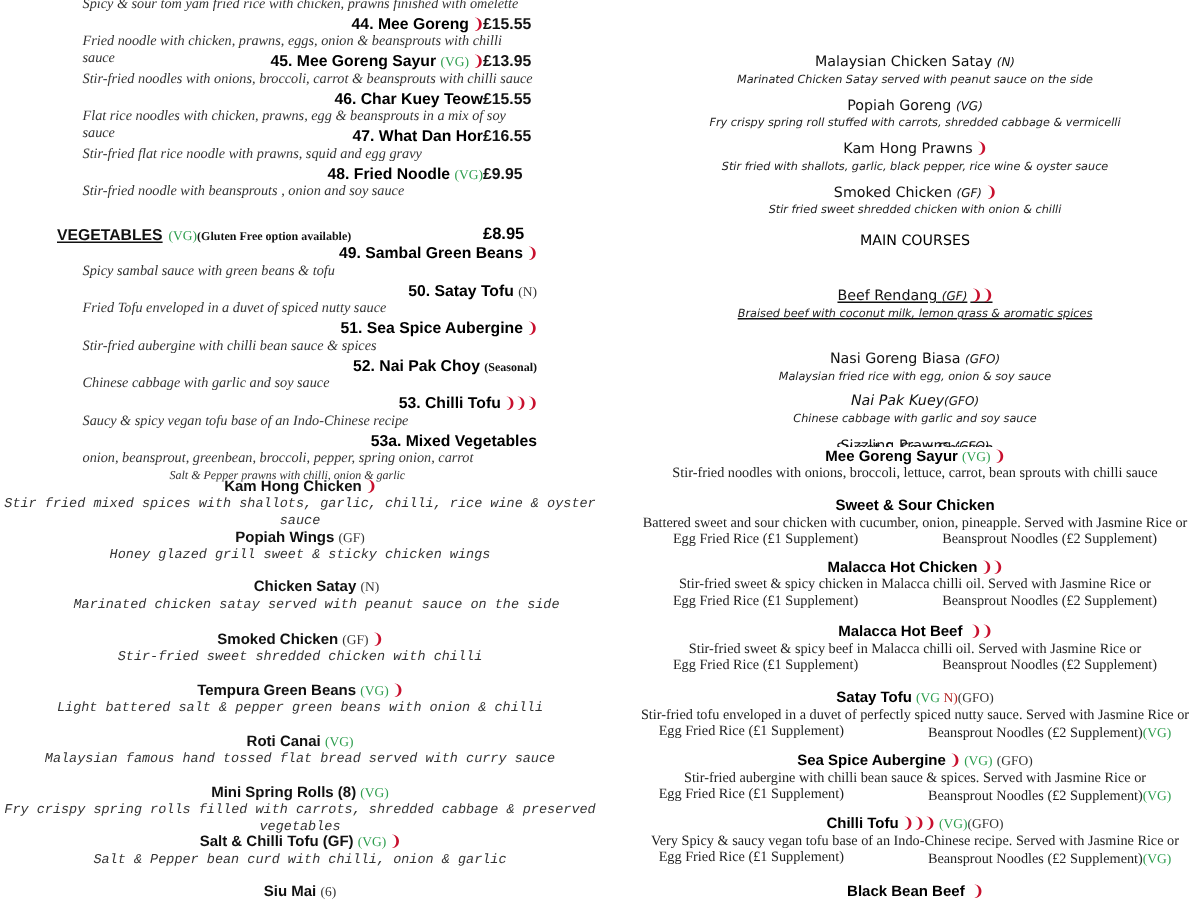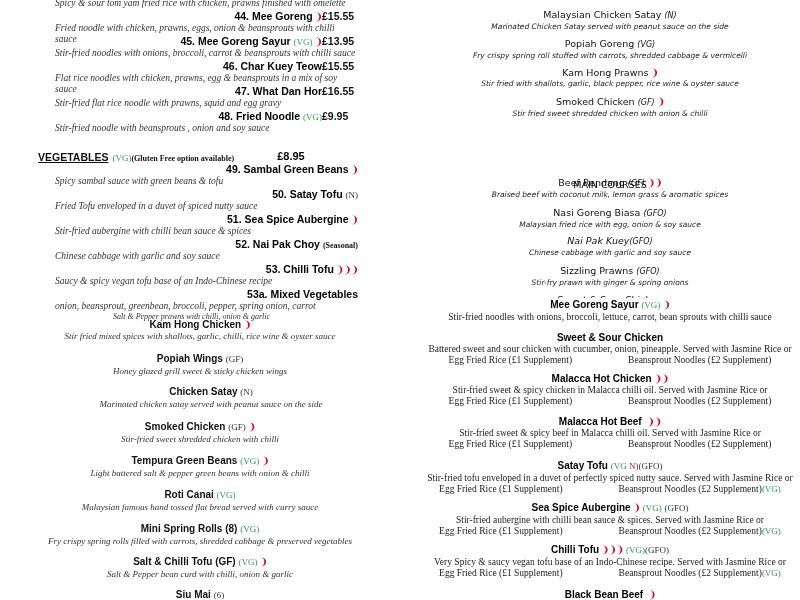--- a/index.html
+++ b/index.html
@@ -18,34 +18,34 @@
   .n-red { color: #b22222; }
 
   .numbered { position: absolute; left: 38px; width: 320px; }
   .numbered .row { display: flex; justify-content: flex-end; height: 13px; line-height: 13px; }
   .numbered .name { font-size: 10.5px; }
   .numbered .price { font-family: "Liberation Sans", sans-serif; font-weight: bold; font-size: 10.5px; width: 36px; text-align: left; }
   .numbered .desc { padding-left: 17px; font-size: 9.5px; height: 11px; line-height: 11px; margin-bottom: 1px; }
 
   .top-desc { position: absolute; left: 55px; top: -2px; font-size: 9.5px; line-height: 11px; }
 
-  .veg-head { display: flex; justify-content: flex-start; height: 14px; line-height: 14px; gap: 43px; }
+  .veg-head { display: flex; justify-content: space-between; height: 14px; line-height: 14px; }
   .veg-title { font-family: "Liberation Sans", sans-serif; font-weight: bold; font-size: 10.5px; text-decoration: underline; }
 
   .starter { position: absolute; left: 0; width: 400px; text-align: center; }
   .starter .t { font-family: "Liberation Sans", sans-serif; font-weight: bold; font-size: 10px; line-height: 13px; }
-  .starter .d { font-family: Liberation Serif, serif; font-style: italic; font-size: 9px; line-height: 11px; color: #333; }
+  .starter .d { font-family: Liberation Mono, monospace; font-style: italic; font-size: 9px; line-height: 11px; color: #333; }
 
   
   .rstarter { position: absolute; left: 420px; width: 380px; text-align: center; }
-  .rstarter .t { font-family: "DejaVu Sans", sans-serif; font-size: 9.5px; line-height: 13px; color: #111; }
+  .rstarter .t { font-family: "DejaVu Sans", sans-serif; font-size: 9.5px; line-height: 13px; color: #111; margin-top: 27px; }
   .rstarter .t .tg { font-style: italic; font-size: 8px; }
   .rstarter .t.it { font-style: italic; }
   .rstarter .d { font-family: "DejaVu Sans", sans-serif; font-style: italic; font-size: 7.5px; line-height: 10px; color: #222; }
-  .mc-head { position: absolute; left: 420px; width: 380px; top: 155px; text-align: center; font-family: "DejaVu Sans", sans-serif; font-size: 9.5px; color: #000; margin-top: 24px; }
+  .mc-head { position: absolute; left: 420px; width: 380px; top: 155px; text-align: center; font-family: "DejaVu Sans", sans-serif; font-size: 9.5px; color: #000; }
 
   .cutoff { position: absolute; left: 420px; width: 380px; top: 293px; height: 6px; overflow: hidden; text-align: center; font-family: "DejaVu Sans", sans-serif; font-size: 9.5px; line-height: 13px; color: #111; }
 
   .rmain { position: absolute; left: 420px; width: 380px; text-align: center; background: #fff; }
   .rmain .t { font-family: "Liberation Sans", sans-serif; font-weight: bold; font-size: 10px; line-height: 13px; color: #000; }
   .rmain .d { font-family: "Liberation Serif", serif; font-size: 9.5px; line-height: 11px; color: #222; }
   .rmain .opt { display: flex; justify-content: center; gap: 56px; font-family: "Liberation Serif", serif; font-size: 9.5px; line-height: 11px; color: #222; }
 </style>
 </head>
 <body>
@@ -186,21 +186,21 @@
     <div class="t"><span>Kam Hong Prawns</span><span class="chilli">❩</span></div>
     <div class="d">Stir fried with shallots, garlic, black pepper, rice wine &amp; oyster sauce</div>
   </div>
   <div class="rstarter" style="top:95px;">
     <div class="t"><span>Smoked Chicken</span> <span class="tg">(GF)</span><span class="chilli">❩</span></div>
     <div class="d">Stir fried sweet shredded chicken with onion &amp; chilli</div>
   </div>
 
   <div class="mc-head">MAIN COURSES</div>
 
-  <div class="rstarter" style="top:176px;">
+  <div class="rstarter" style="top:164px;text-decoration:underline;">
     <div class="t"><span>Beef Rendang</span> <span class="tg">(GF)</span><span class="chilli">❩❩</span></div>
     <div class="d">Braised beef with coconut milk, lemon grass &amp; aromatic spices</div>
   </div>
   <div class="rstarter" style="top:206px;">
     <div class="t"><span>Nasi Goreng Biasa</span> <span class="tg">(GFO)</span></div>
     <div class="d">Malaysian fried rice with egg, onion &amp; soy sauce</div>
   </div>
   <div class="rstarter" style="top:234px;">
     <div class="t it"><span>Nai Pak Kuey</span><span class="tg">(GFO)</span></div>
     <div class="d">Chinese cabbage with garlic and soy sauce</div>

